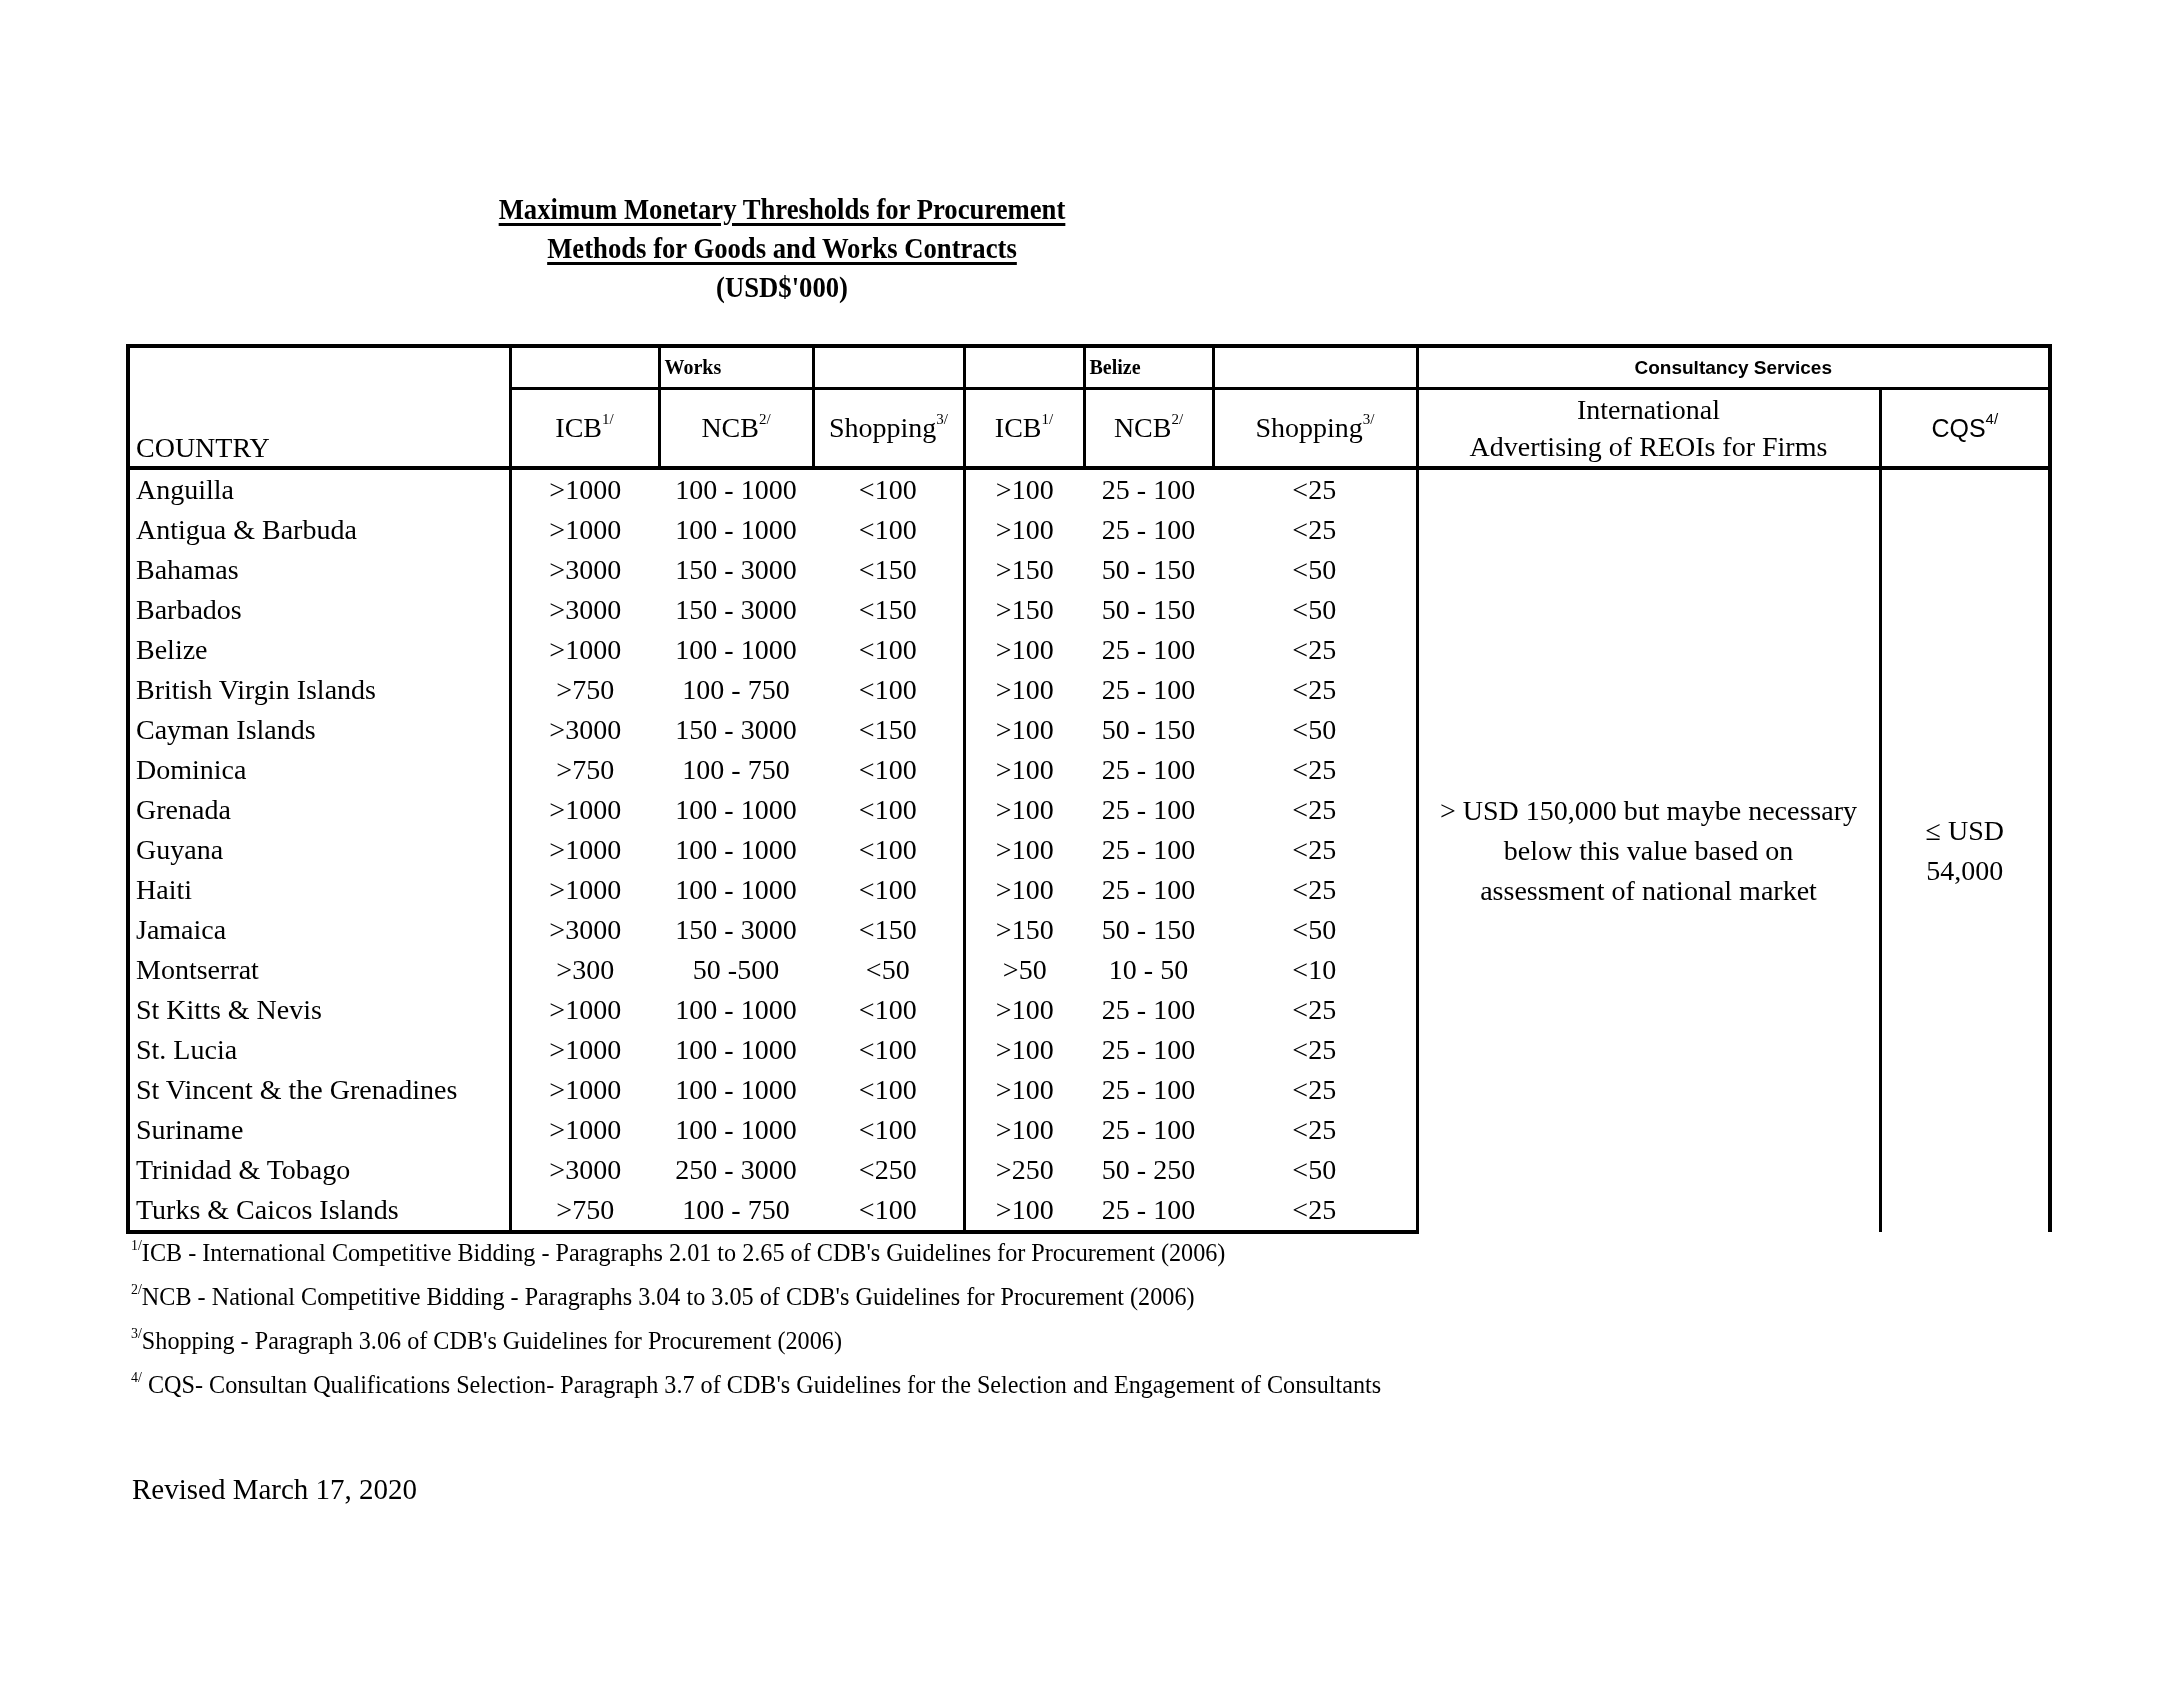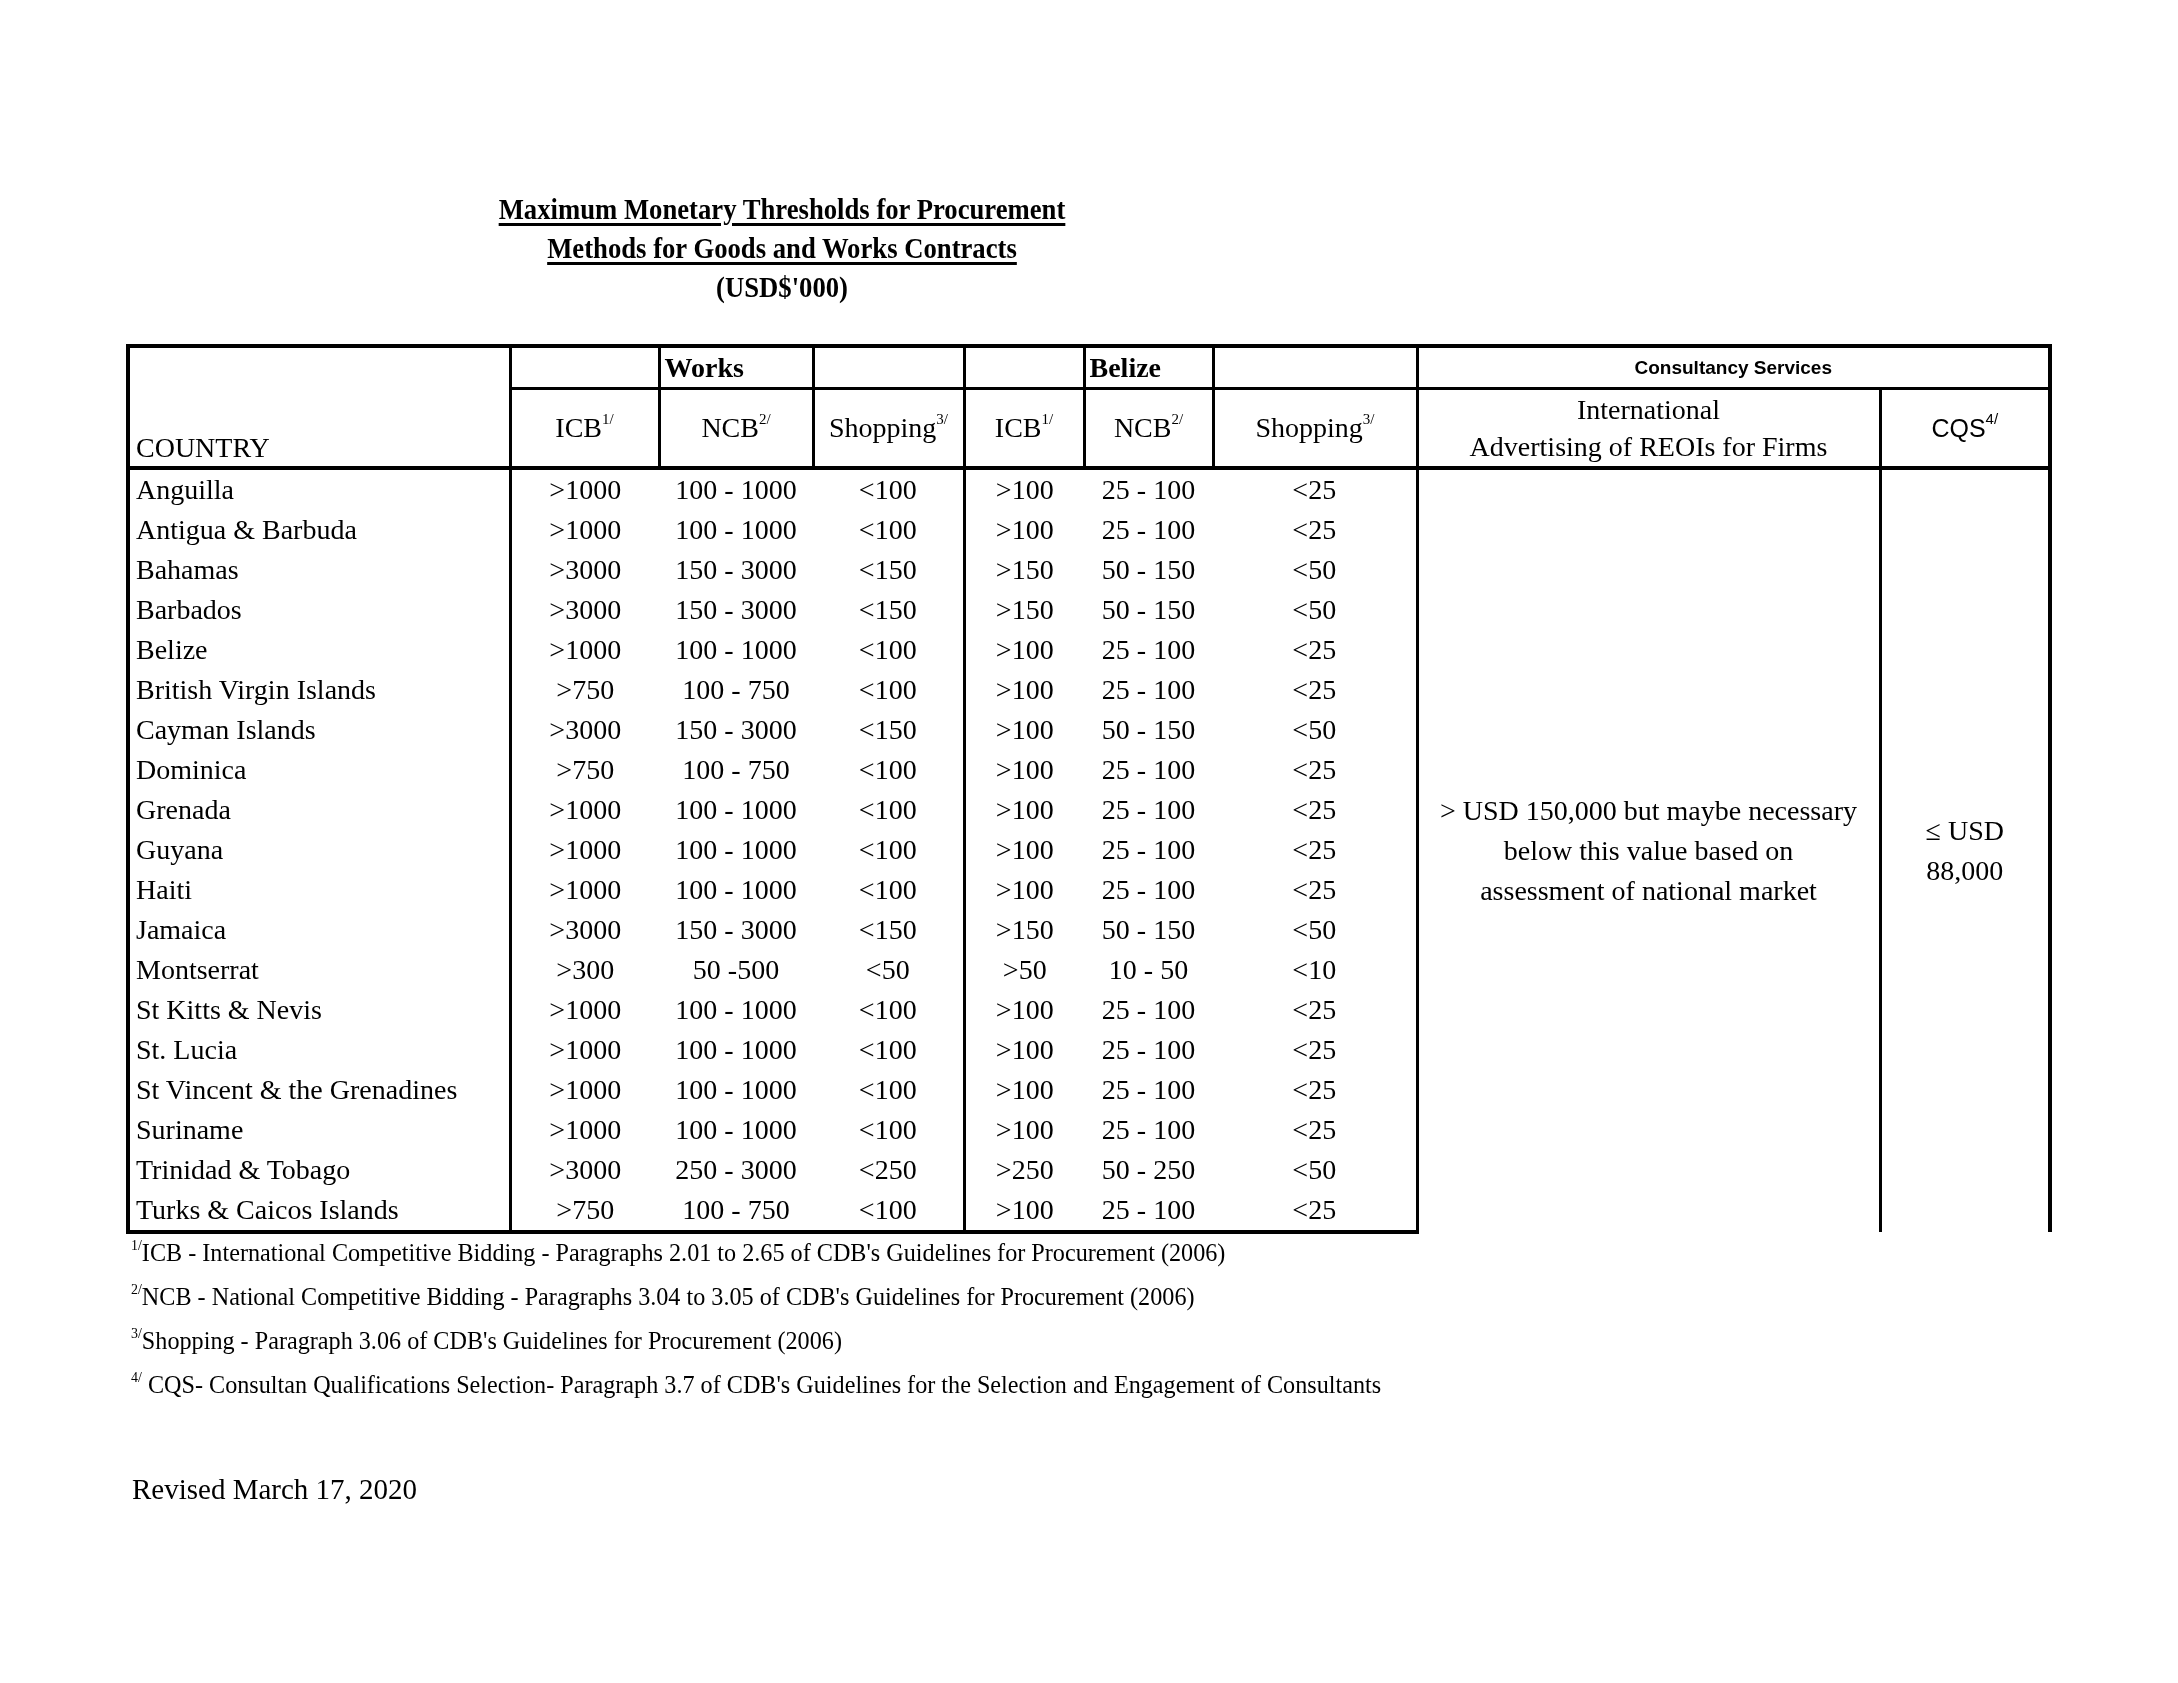--- a/index.html
+++ b/index.html
@@ -12,21 +12,21 @@
   .title-line.u span { text-decoration: underline; text-decoration-thickness: 3px; text-underline-offset: 4px; }
 
   table.thresholds { position: absolute; left: 126px; top: 344px; border-collapse: collapse;
                      table-layout: fixed; width: 1924px; }
   table.thresholds td, table.thresholds th { padding: 0; margin: 0; font-weight: normal; font-size: 28px; }
 
   
   .hr1 th { height: 39px; border-top: 4px solid #000; border-bottom: 3px solid #000;
             border-left: 3px solid #000; border-right: 3px solid #000; text-align: left;
             vertical-align: middle; }
-  .hr1 th.grp { font-weight: bold; font-size: 28px; padding-left: 4px; }
+  .hr1 th.grp { font-weight: bold; font-size: 20px; padding-left: 4px; }
   .hr1 th.consult { text-align: center; font-family: "Liberation Sans", "DejaVu Sans", sans-serif;
                     font-weight: bold; font-size: 19px; }
   .hr2 th { height: 76px; border: 3px solid #000; border-bottom: 4px solid #000; text-align: center;
             vertical-align: middle; font-size: 28px; }
   th.country-h { border: 3px solid #000; border-top: 4px solid #000; border-left: 4px solid #000;
                  border-bottom: 4px solid #000; text-align: left; vertical-align: bottom;
                  font-weight: bold; font-size: 28px; padding-left: 6px !important; padding-bottom: 2px !important; }
   .hr2 th.cqs { font-family: "Liberation Sans", "DejaVu Sans", sans-serif; font-size: 25px; }
   .hr2 th.intl { line-height: 37px; }
   sup { font-size: 15px; vertical-align: 13px; line-height: 0; }
@@ -94,21 +94,21 @@
   <tbody>
   <tr>
         <td class="country">Anguilla</td>
         <td>&gt;1000</td>
         <td>100 - 1000</td>
         <td class="works-shop">&lt;100</td>
         <td>&gt;100</td>
         <td>25 - 100</td>
         <td class="goods-shop">&lt;25</td>
         <td class="merged" rowspan="19"><span>&gt; USD 150,000 but maybe necessary</span><br><span>below this value based on</span><br><span>assessment of national market</span></td>
-        <td class="merged cqs-val" rowspan="19"><span>≤ USD</span><br><span>88,000</span></td>
+        <td class="merged cqs-val" rowspan="19"><span>≤ USD</span><br><span>54,000</span></td>
       </tr>
       <tr>
         <td class="country">Antigua &amp; Barbuda</td>
         <td>&gt;1000</td>
         <td>100 - 1000</td>
         <td class="works-shop">&lt;100</td>
         <td>&gt;100</td>
         <td>25 - 100</td>
         <td class="goods-shop">&lt;25</td>
       </tr>

